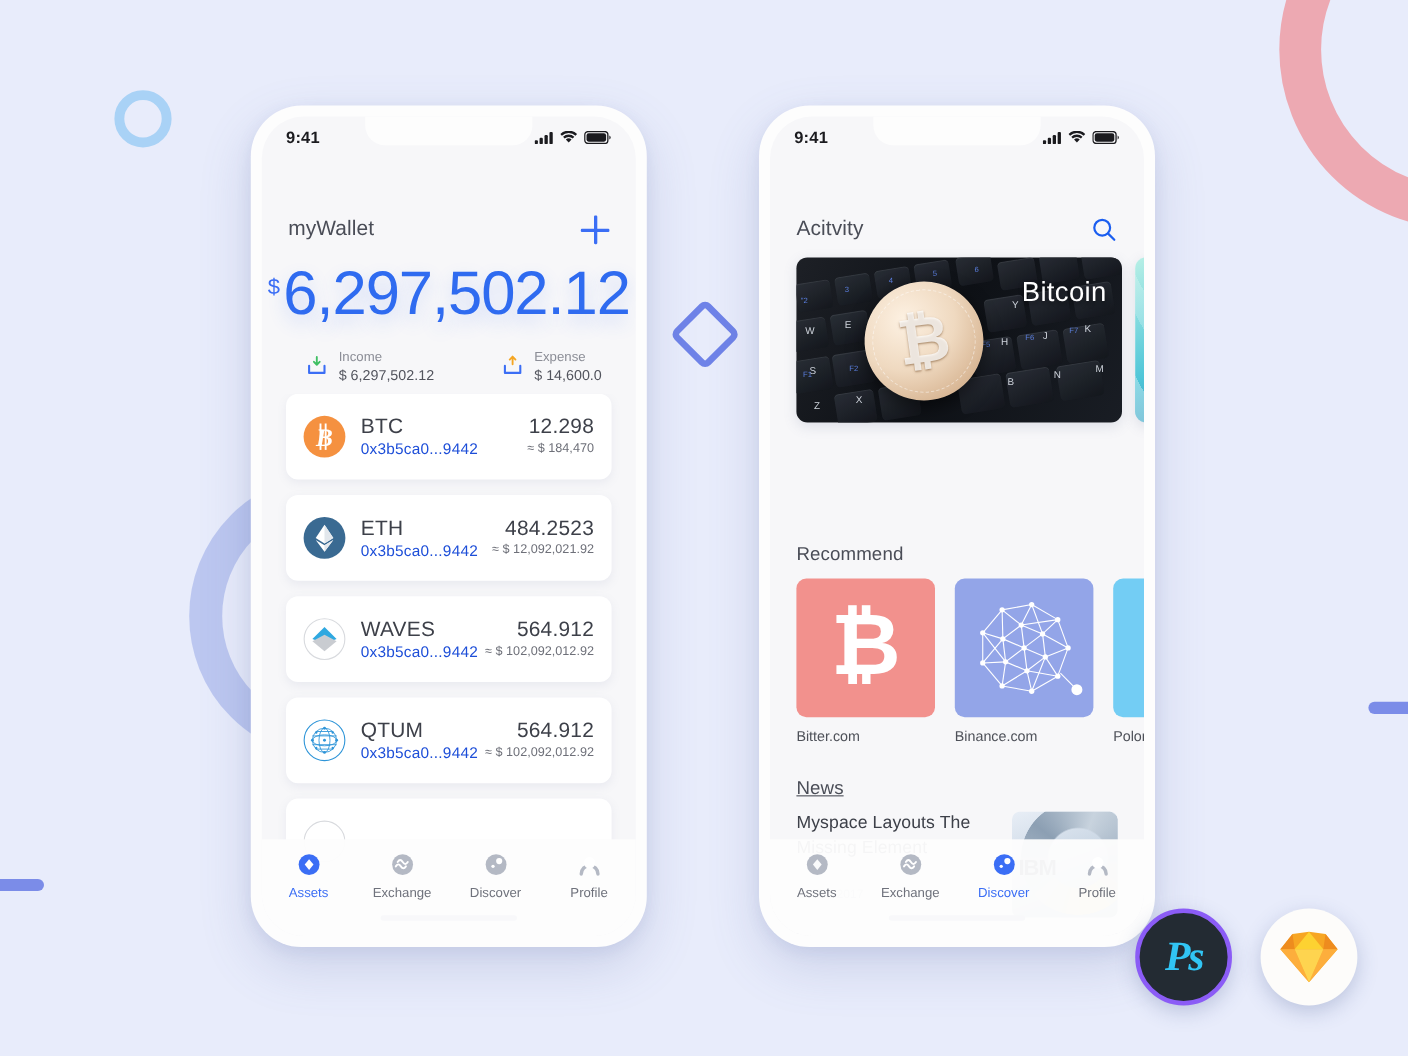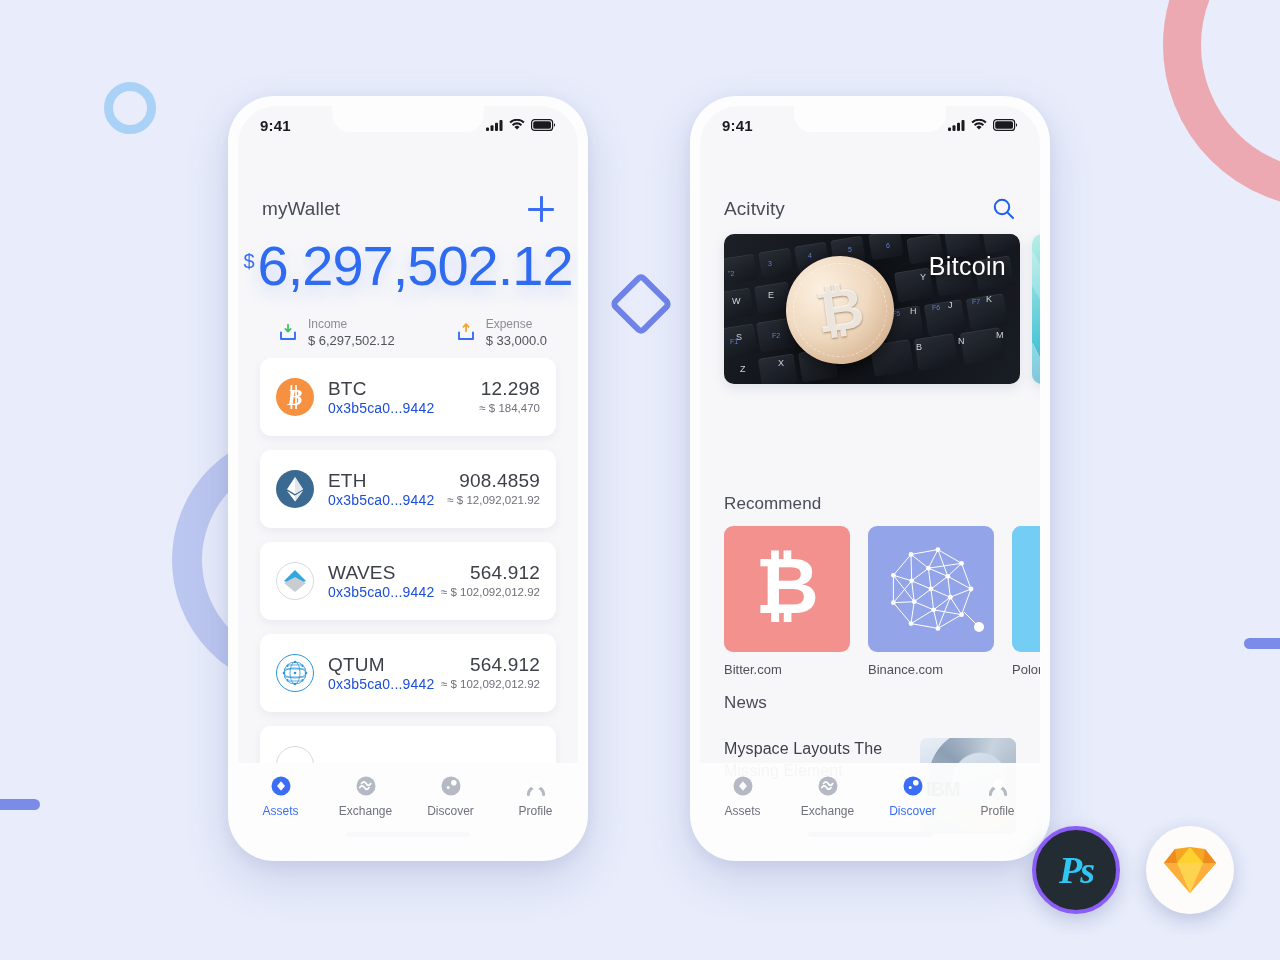--- a/index.html
+++ b/index.html
@@ -286,21 +286,21 @@
             <div class="io-value">$ 6,297,502.12</div>
           </div>
         </div>
         <div class="io-item">
           <svg width="22" height="22" viewBox="0 0 22 22">
             <path d="M11 9.2V2.7M11 2.2l-2.6 2.7M11 2.2l2.6 2.7" stroke="#f5a623" stroke-width="1.7" fill="none" stroke-linecap="round"></path>
             <path d="M4 10.5v6.5h14v-6.5" stroke="#3b6ef5" stroke-width="1.9" fill="none" stroke-linecap="round" stroke-linejoin="round"></path>
           </svg>
           <div class="io-text">
             <div class="io-label">Expense</div>
-            <div class="io-value">$ 33,000.0</div>
+            <div class="io-value">$ 14,600.0</div>
           </div>
         </div>
       </div>
     </div>
 
     <div class="asset-list" id="asset-list">
         <div class="asset-card">
           <div class="coin coin-btc">
             <svg width="38" height="38" viewBox="0 0 38 38">
               <text x="19" y="27" text-anchor="middle" font-size="23" font-weight="bold" font-style="italic" fill="#ffffff" font-family="Liberation Serif, serif">B</text>
@@ -324,21 +324,21 @@
               <path d="M19 7 27 19.2 19 24z" fill="#e2e7ec"></path>
               <path d="M19 25.7 27 20.8 19 31.5 11 20.8z" fill="#ffffff"></path>
               <path d="M19 25.7 27 20.8 19 31.5z" fill="#e2e7ec"></path>
             </svg>
           </div>
           <div class="asset-mid">
             <div class="asset-sym">ETH</div>
             <div class="asset-addr">0x3b5ca0...9442</div>
           </div>
           <div class="asset-right">
-            <div class="asset-amt">908.4859</div>
+            <div class="asset-amt">484.2523</div>
             <div class="asset-fiat">≈ $ 12,092,021.92</div>
           </div>
         </div>
         <div class="asset-card">
           <div class="coin coin-waves">
             <svg width="34" height="34" viewBox="0 0 34 34">
               <path d="M17 6 28 17 17 21 6 17z" fill="#2fa8e0"></path>
               <path d="M17 13 28 19 17 28 6 19z" fill="#c9ccd1"></path>
             </svg>
           </div>
@@ -593,21 +593,21 @@
         <div class="rec-item">
           <div class="rec-tile rec-polo">
             <svg width="126" height="126" viewBox="0 0 126 126">
               <circle cx="90" cy="55" r="9" fill="#ffffff" opacity=".9"></circle>
             </svg>
           </div>
           <div class="rec-label">Polon</div>
         </div>
       </div>
 
-    <div class="dsc-sec-title" style="top:587px;">News</div>
+    <div class="dsc-sec-title" style="top:601px;text-decoration:underline;">News</div>
 
     <div class="news-list" id="news-list">
         <div class="news-item">
           <div class="news-text">
             <div class="news-title">Myspace Layouts The Missing Element</div>
             <div class="news-date">11 Feb 2017</div>
           </div>
           <div class="news-thumb thumb-ibm">
             <div class="thumb-ibm-rings"></div>
             <div class="thumb-ibm-logo">IBM</div>

